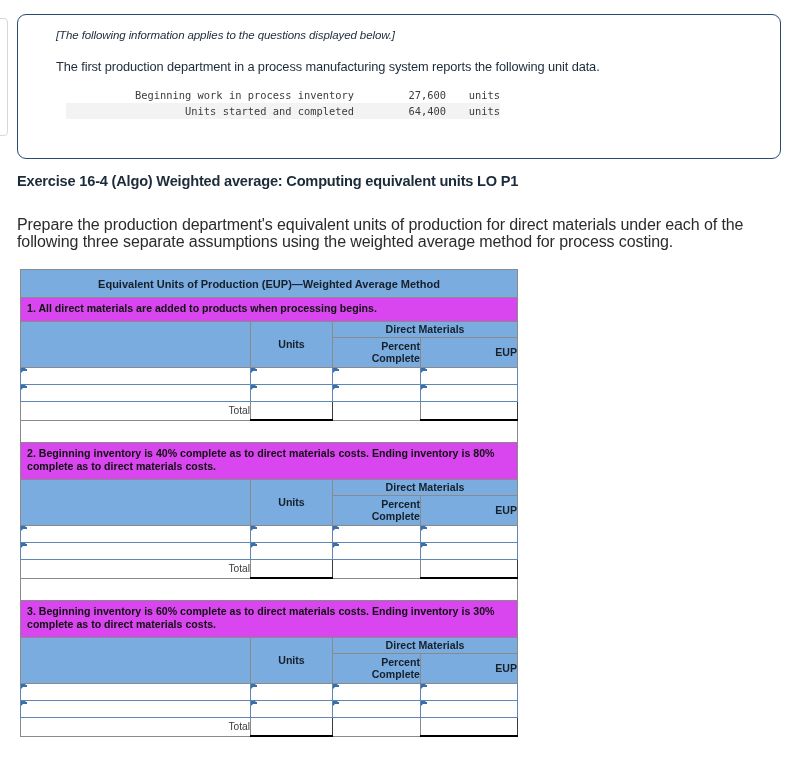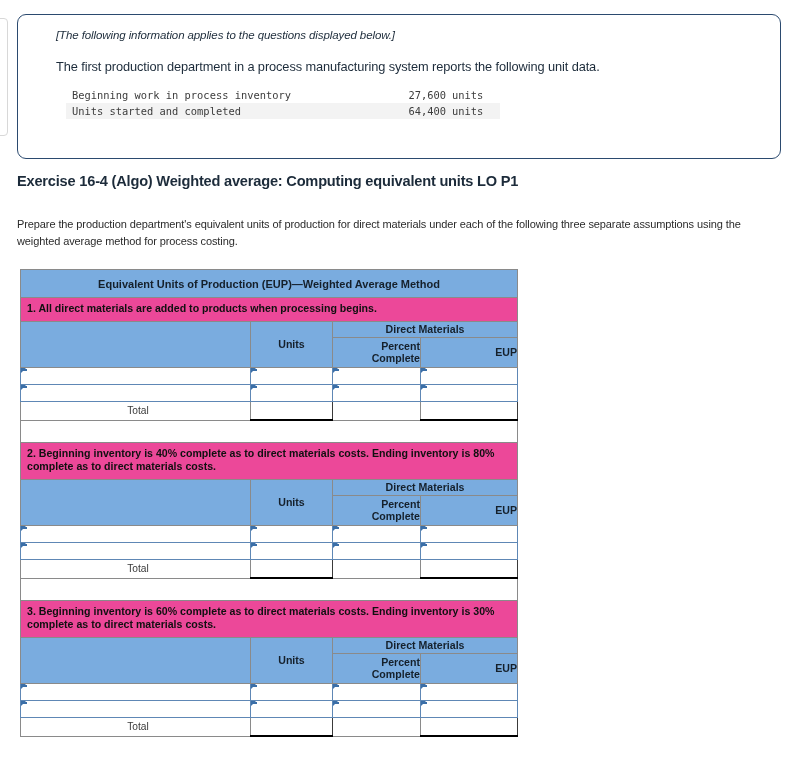--- a/index.html
+++ b/index.html
@@ -60,20 +60,21 @@
   .unit-table {
     border-collapse: collapse;
     font-family: "DejaVu Sans Mono", "Liberation Mono", monospace;
     font-size: 10.4px;
     color: #3c3c3c;
     margin-left: 10px;
   }
   .unit-table td {
     padding: 2px 0 2px 0;
     white-space: pre;
+    text-align: right;
   }
   .unit-table td.label { width: 282px; padding-left: 6px; }
   .unit-table td.value { width: 92px; text-align: right; }
   .unit-table td.suffix { width: 48px; padding-left: 6px; }
   .unit-table tr.alt td { background: #f3f3f3; }
 
   
   .exercise-title {
     position: absolute;
     left: 17px;
@@ -81,21 +82,21 @@
     font-size: 14.6px;
     font-weight: bold;
     color: #1c2b3a;
     letter-spacing: -0.2px;
   }
   .exercise-prompt {
     position: absolute;
     left: 17px;
     top: 216px;
     width: 745px;
-    font-size: 11px;
+    font-size: 16px;
     line-height: 17px;
     color: #2b2b2b;
     letter-spacing: -0.1px;
   }
 
   
   .eup-wrap {
     position: absolute;
     left: 20px;
     top: 269px;
@@ -122,21 +123,21 @@
 
   .title-bar {
     background: #7aacdf;
     text-align: center;
     font-weight: bold;
     font-size: 11px;
     height: 28px;
     color: #15202b;
   }
   .assumption {
-    background: #ec4899;
+    background: #d946ef;
     font-weight: bold;
     font-size: 10.6px;
     color: #101010;
     padding: 4px 6px 5px 6px !important;
     line-height: 13.5px;
     text-align: left;
   }
   .hd-blue {
     background: #7aacdf;
     text-align: center;
@@ -174,21 +175,21 @@
     height: 2px;
     background: #3b6fa8;
   }
 
   
   .total-row td { height: 19px; background: #ffffff; }
   .total-label {
     padding-left: 5px !important;
     font-size: 10.2px;
     color: #3b3b3b;
-    text-align: center;
+    text-align: right;
   }
   .total-units {
     border-bottom: 2px solid #000000 !important;
     border-left: 1px solid #3a3a3a !important;
     border-right: 1px solid #3a3a3a !important;
     border-top: 1px solid #3a3a3a !important;
   }
   .total-pct { background: #ffffff; }
   .total-eup {
     background: #fdf6b7;

